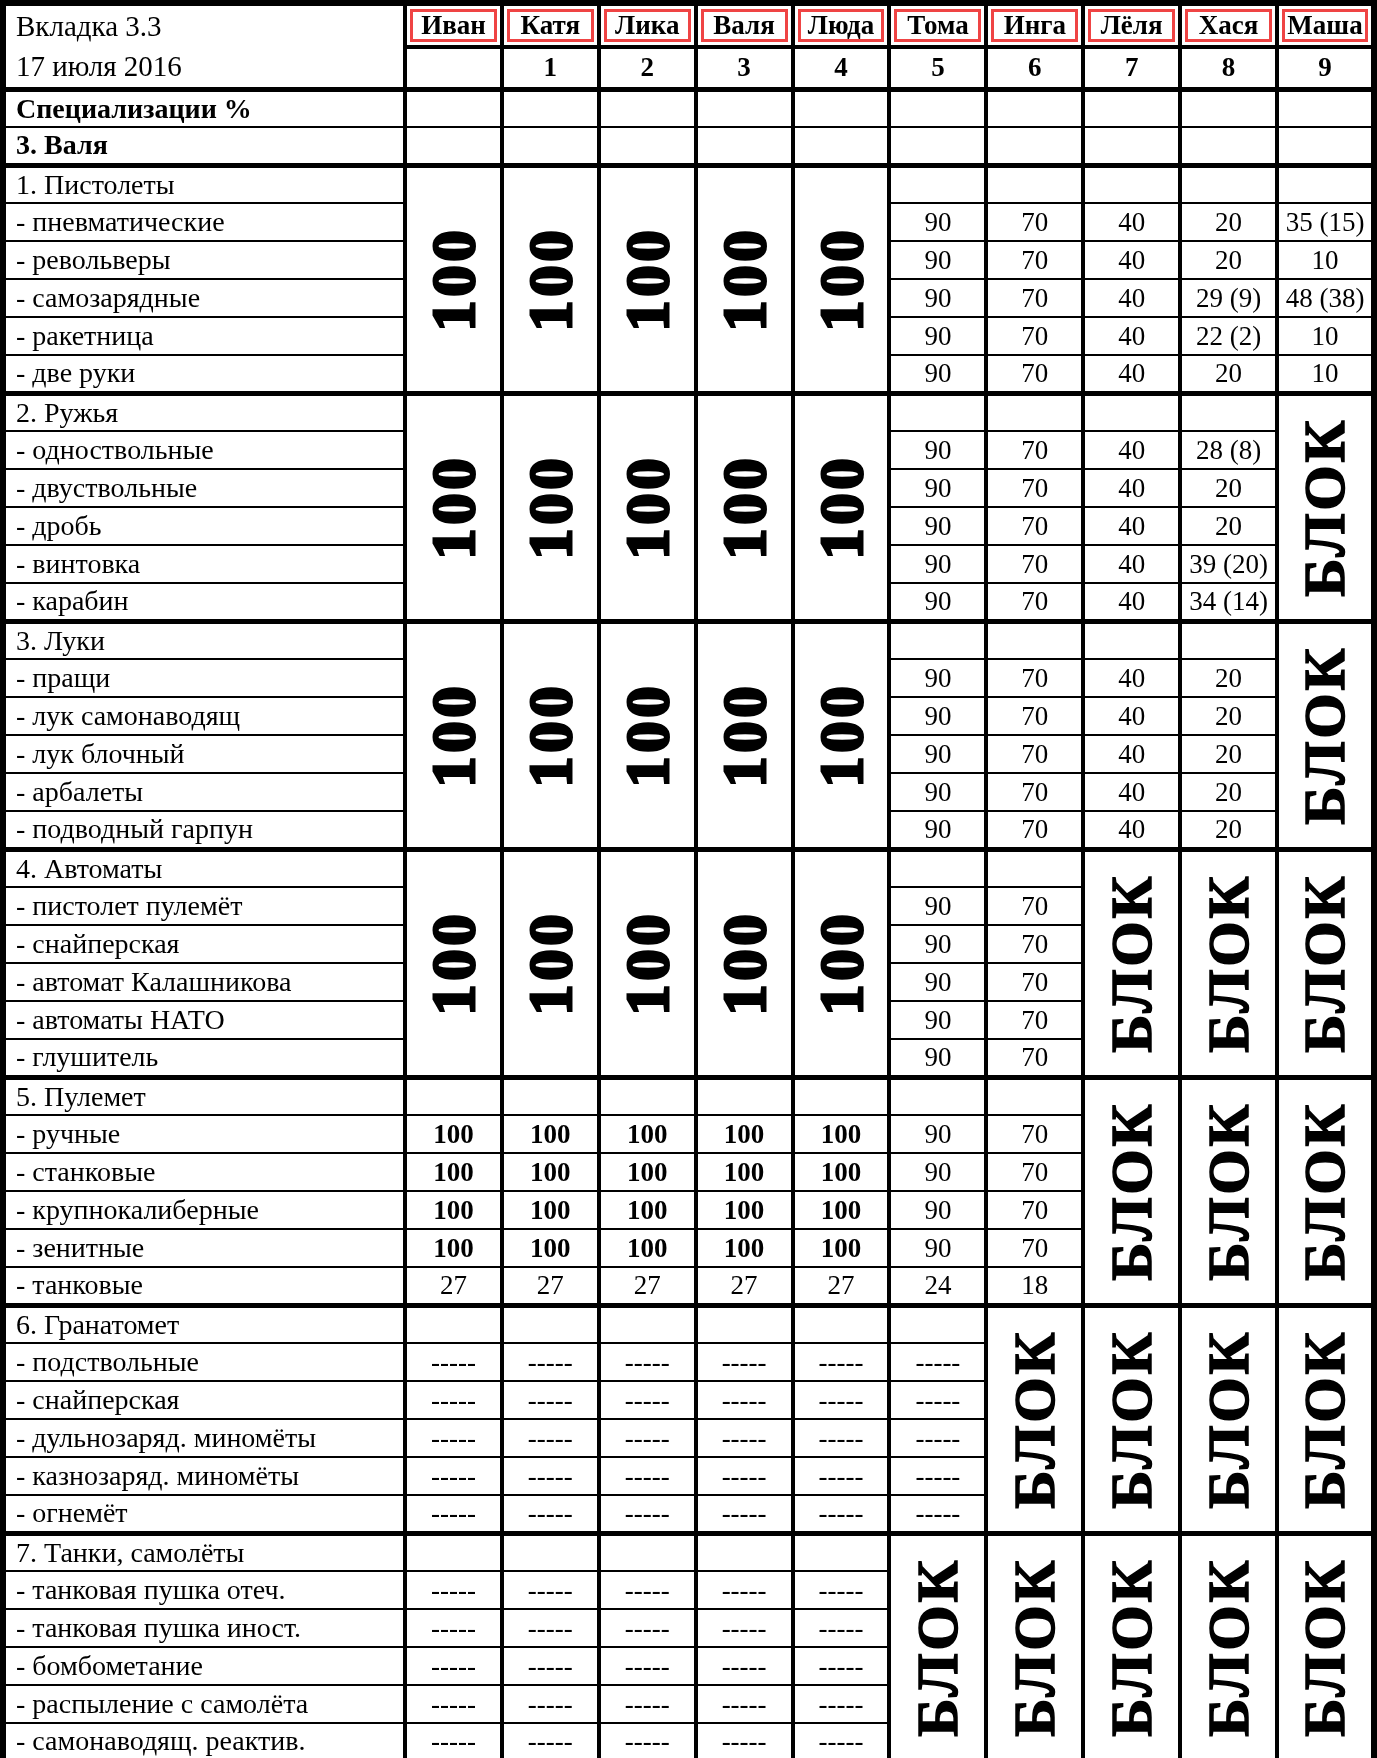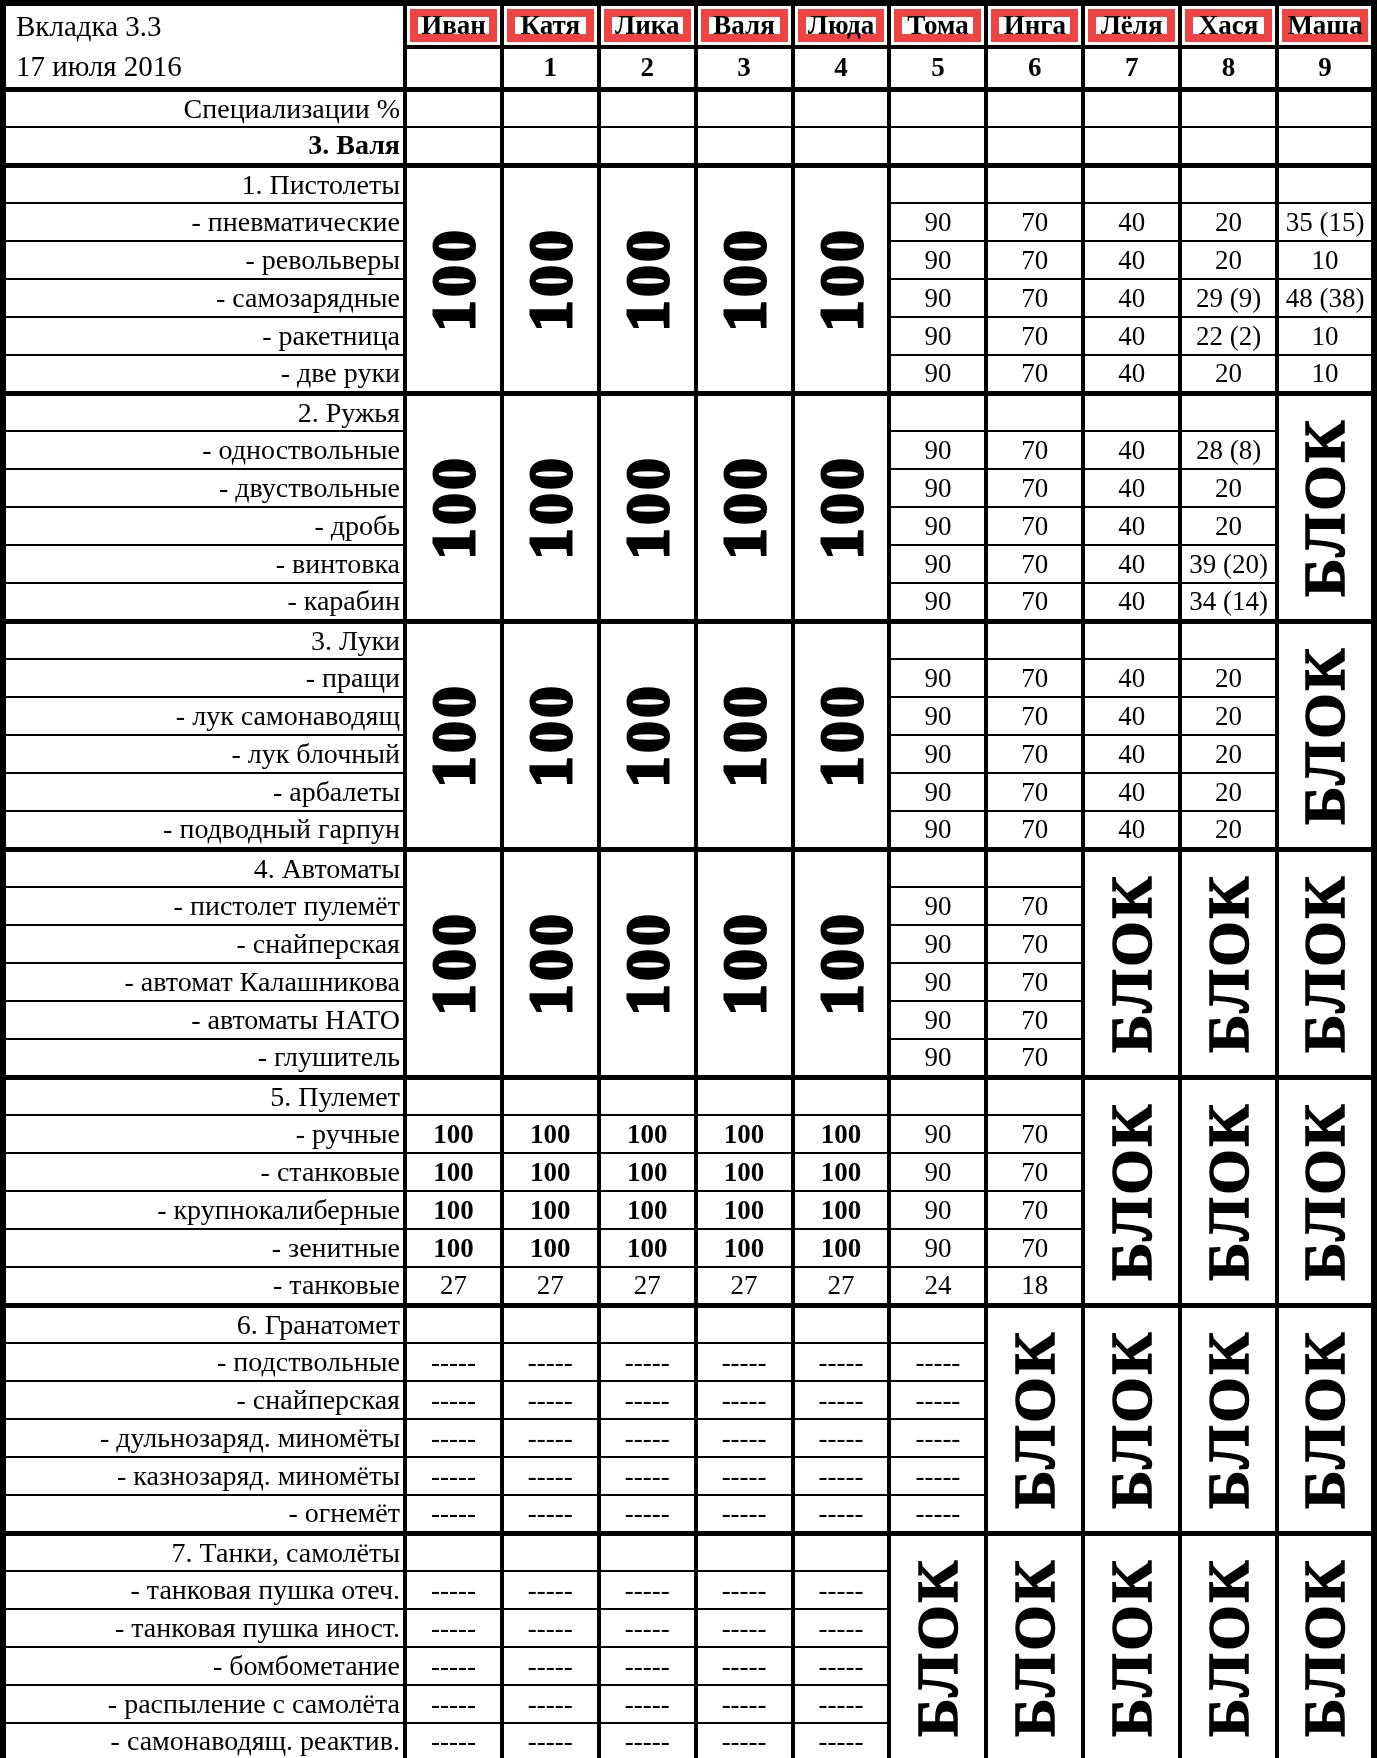--- a/index.html
+++ b/index.html
@@ -20,36 +20,36 @@
     vertical-align: middle;
     font-size: 27px;
     padding: 0 3px;
     overflow: hidden;
     white-space: nowrap;
   }
   tr { height: 38px; }
   tr.r0 { height: 44px; }
   tr.r1 { height: 42px; }
   tr.r1 td { border-top-width: 4px; }
-  tr.r2 td { border-top-width: 5px; }
+  tr.r2 td { border-top-width: 5px; font-weight: bold; }
   tr.sectionTop td { border-top-width: 5px; }
 
   td.label {
-    text-align: right;
+    text-align: left;
     padding-left: 10px;
     font-size: 28px;
   }
   .bold { font-weight: bold; }
 
   td.corner { vertical-align: top; }
   .corner-line { height: 40px; display: flex; align-items: center; font-size: 29px; }
 
   td.name-cell { padding: 3px; }
   .name-box {
-    border: 8px solid #ef4444;
+    border: 3px solid #ef4444;
     height: 33px;
     display: flex;
     align-items: center;
     justify-content: center;
     font-weight: bold;
     font-size: 27px;
   }
   td.num-cell { font-weight: bold; font-size: 27px; }
 
   td.rot { position: relative; padding: 0; }

